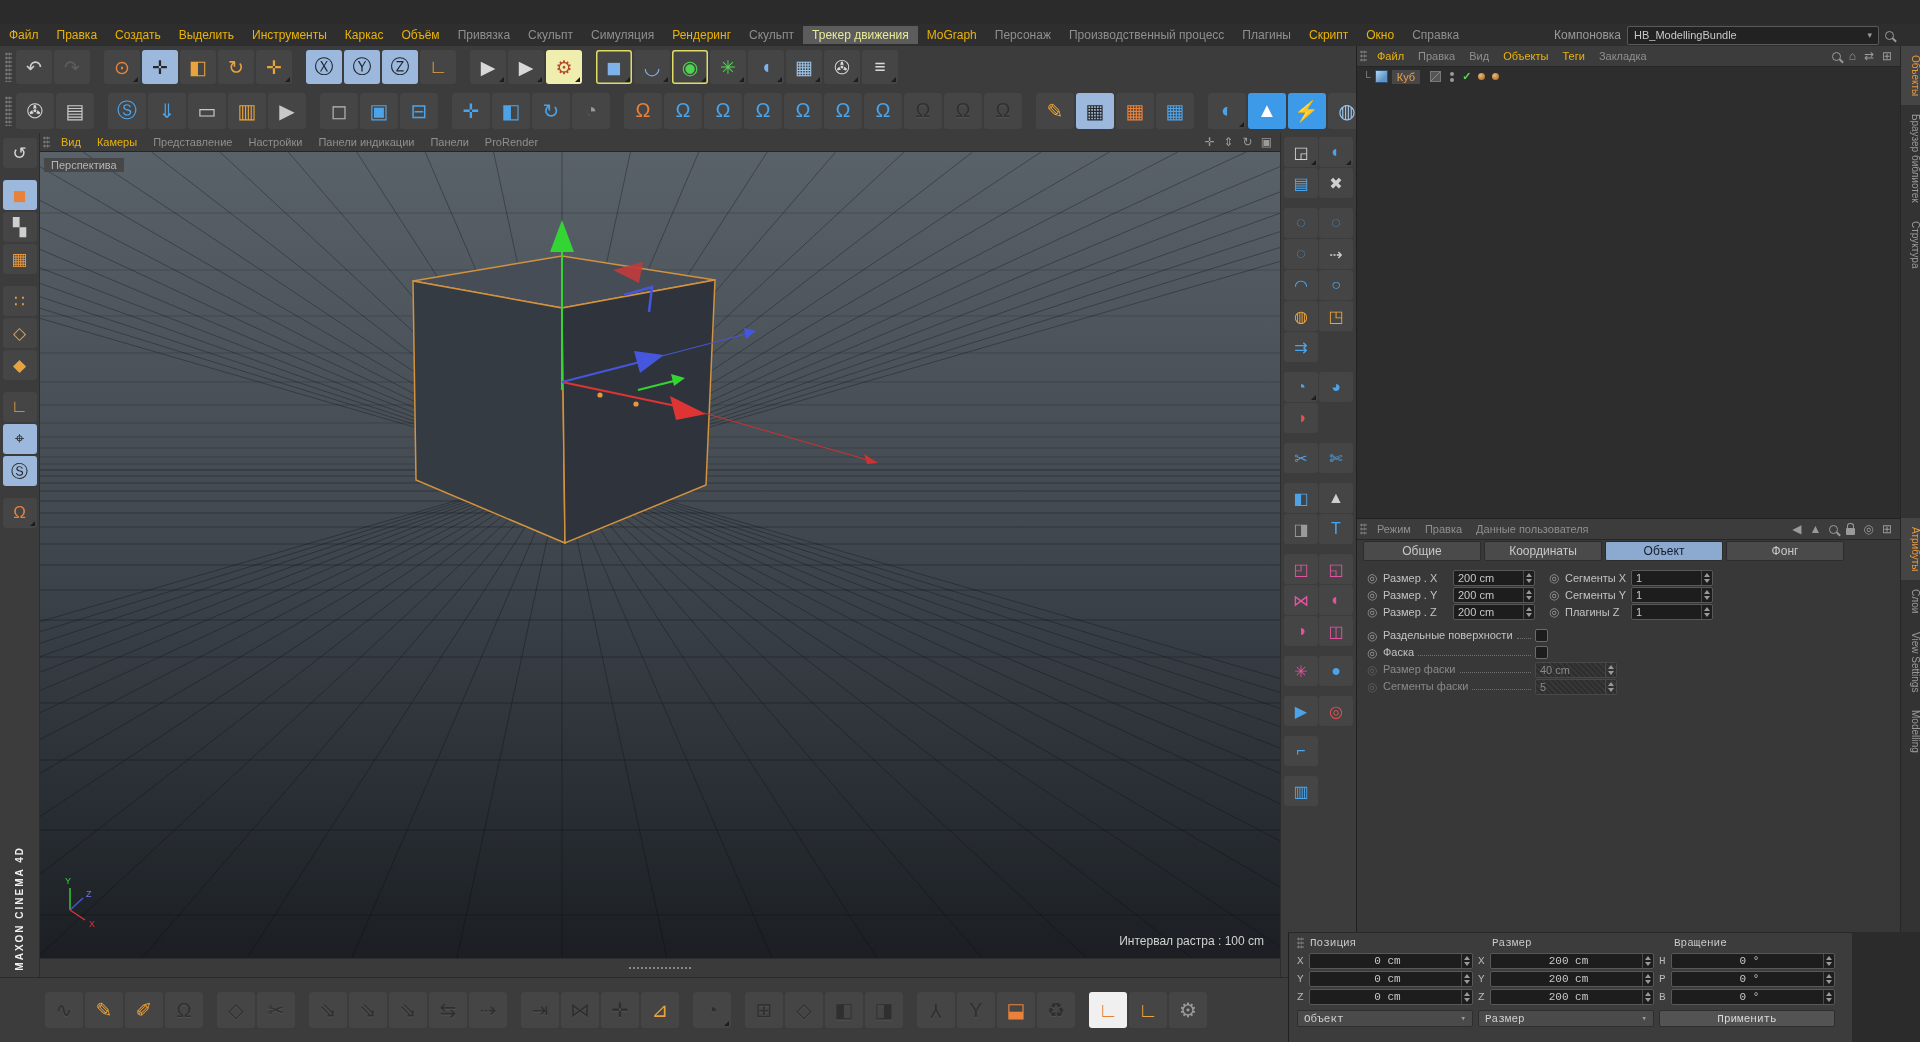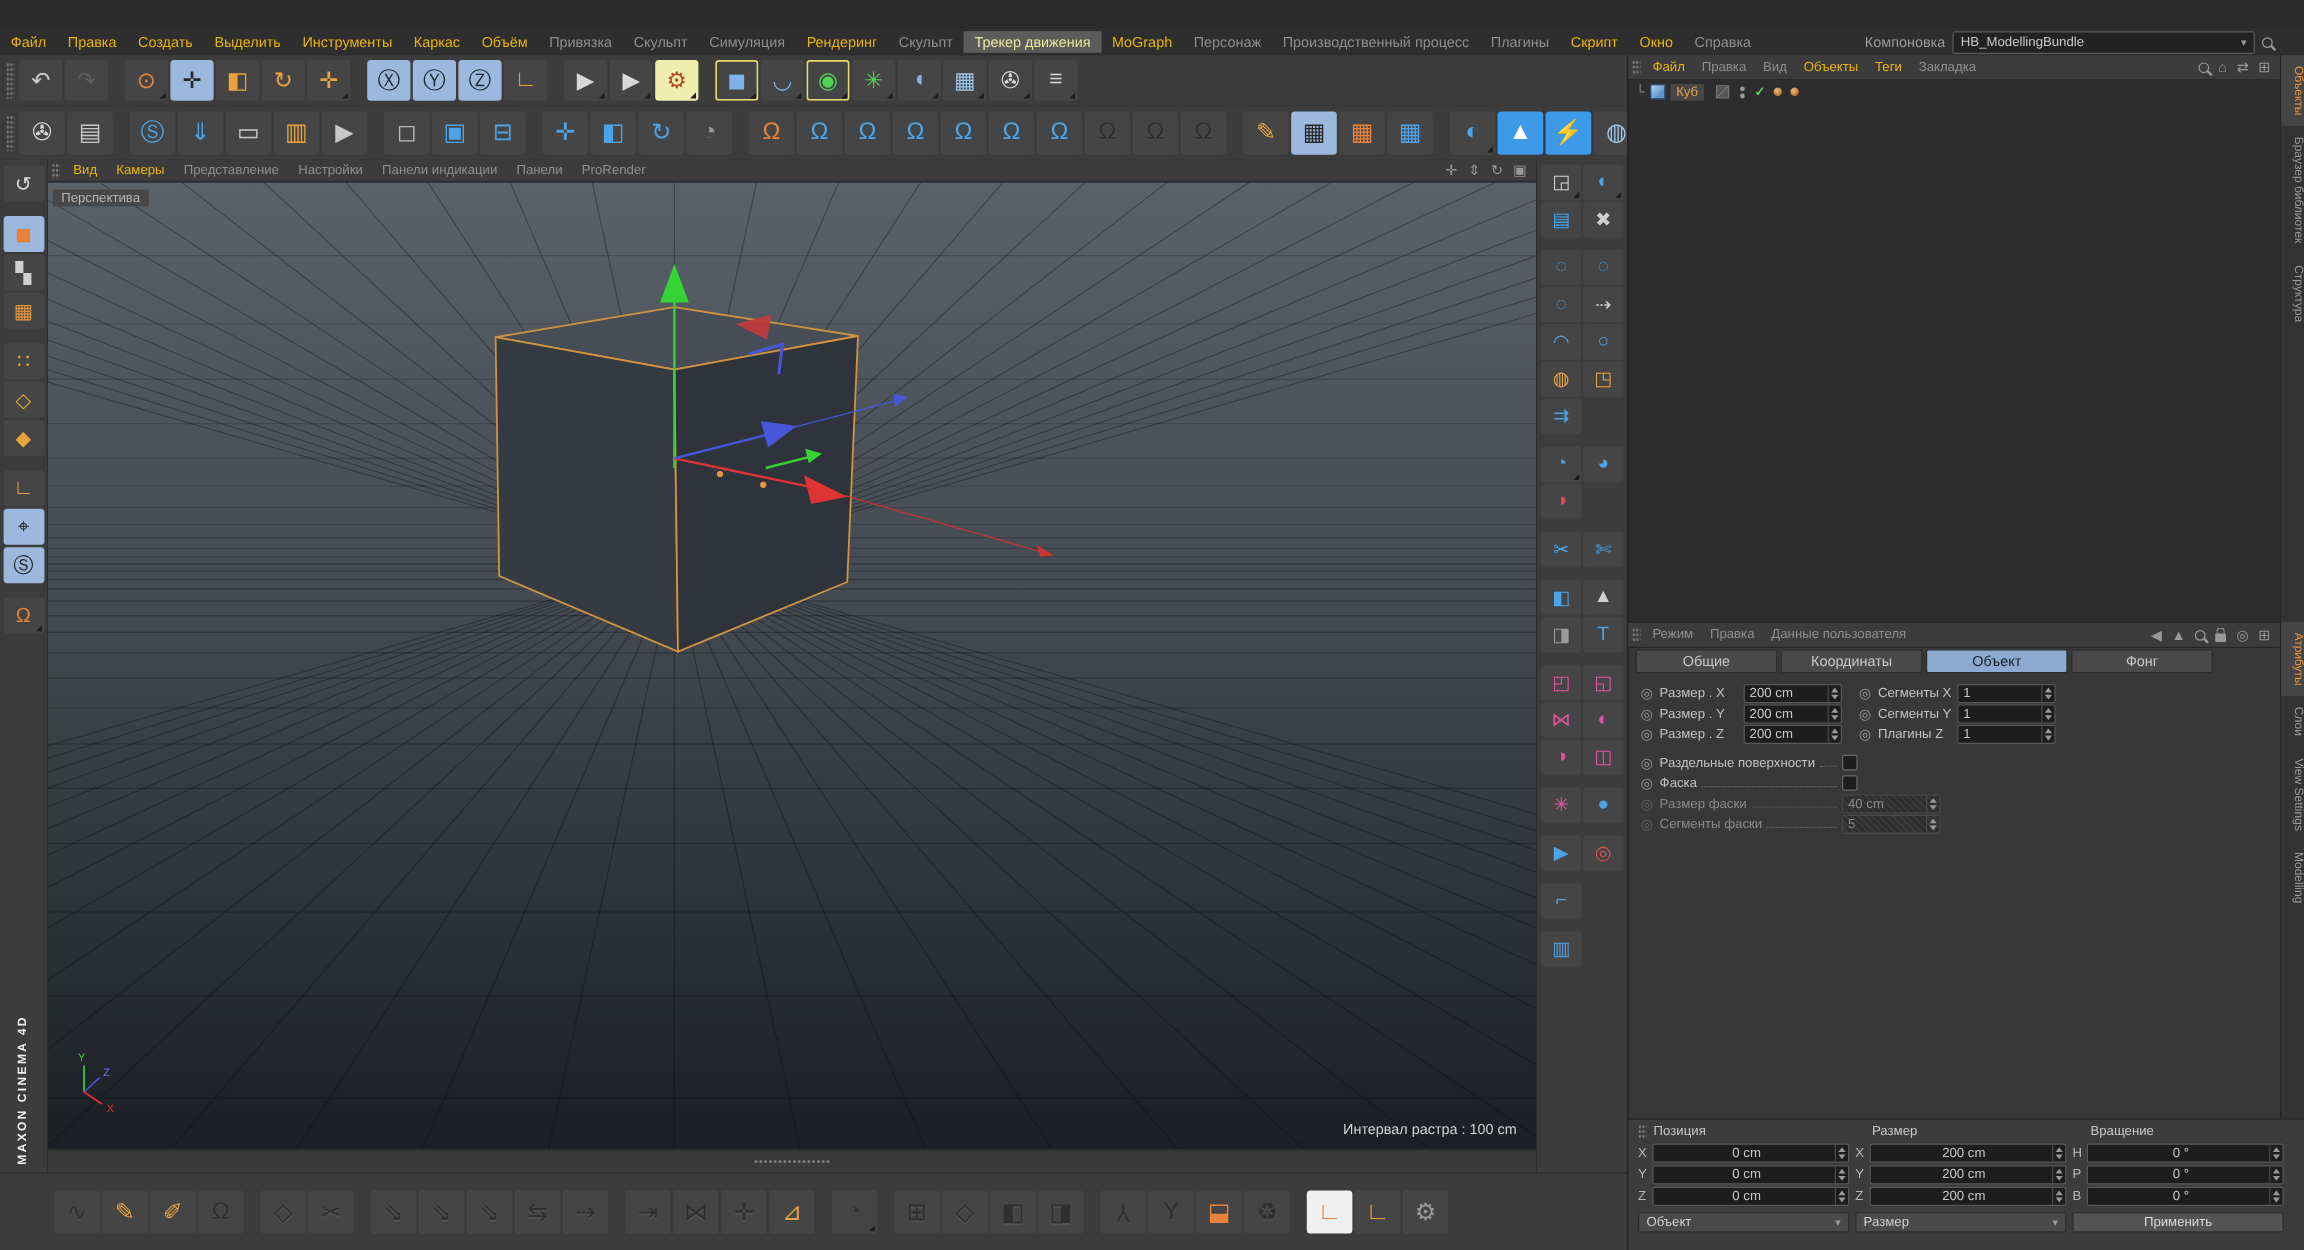--- a/index.html
+++ b/index.html
@@ -115,22 +115,22 @@
   .stepper{width:10px;align-self:stretch;border-left:1px solid #4a4a4a;display:flex;flex-direction:column;
     align-items:center;justify-content:center;gap:2px;}
   .stepper i{display:block;width:0;height:0;border-left:3px solid transparent;border-right:3px solid transparent;}
   .stepper .up{border-bottom:4px solid #999;}
   .stepper .dn{border-top:4px solid #999;}
   .inp.disabled{background:repeating-linear-gradient(45deg,#2e2e2e,#2e2e2e 2px,#373737 2px,#373737 4px);
     border-color:#484848;color:#8a8a8a;}
   .cbox{width:11px;height:11px;background:#1d1d1d;border:1px solid #6a6a6a;border-radius:2px;flex:none;}
   .w90{width:76px;}
 
-  .coords{left:1356px;top:932px;width:564px;height:110px;background:#3c3c3c;border-top:1px solid #282828;
-    border-left:1px solid #202020;font-size:11px;box-sizing:border-box;}
+  .coords{left:1288px;top:932px;width:564px;height:110px;background:#3c3c3c;border-top:1px solid #282828;
+    border-left:1px solid #202020;font-size:11px;box-sizing:border-box;font-family:Liberation Mono, monospace;}
   .coords-head{display:flex;align-items:center;height:20px;padding-left:8px;gap:4px;}
   .coords-head .ghead{width:181px;color:#c8c8c8;}
   .coords-grid{display:grid;grid-template-columns:176px 176px 176px;gap:2px 5px;padding:0 2px 0 8px;}
   .crow{display:flex;align-items:center;gap:4px;height:16px;}
   .crow .ax{width:8px;color:#b8b8b8;}
   .crow .inp{flex:1;text-align:center;}
   .cfoot{display:flex;gap:5px;padding:5px 2px 0 8px;}
   .dropdown{width:176px;height:17px;background:#4a4a4a;border:1px solid #2e2e2e;border-radius:2px;
     display:flex;align-items:center;padding:0 6px;color:#cfcfcf;box-sizing:border-box;}
   .dropdown .car{margin-left:auto;font-size:9px;color:#9a9a9a;}

